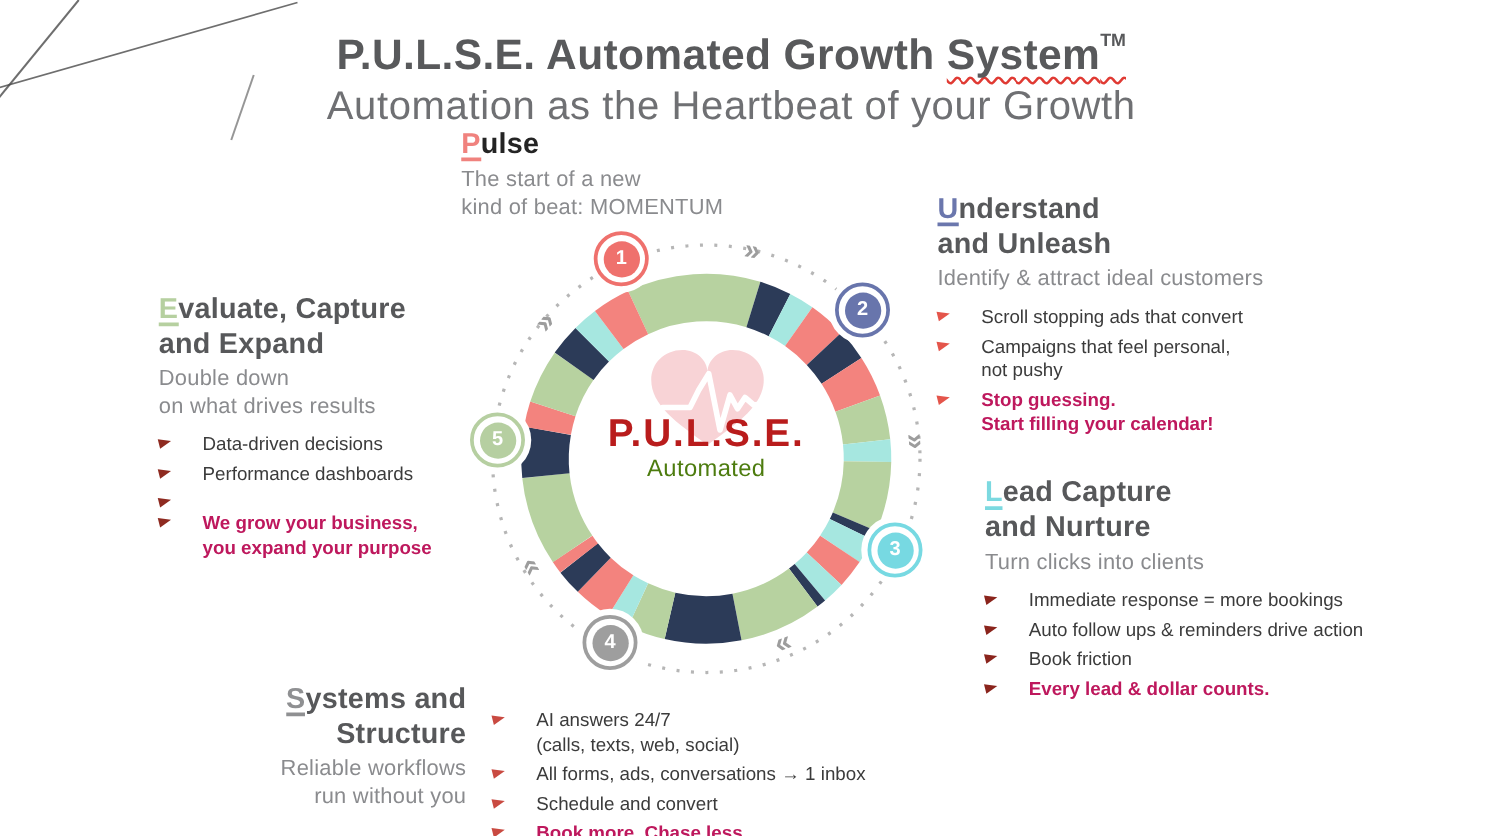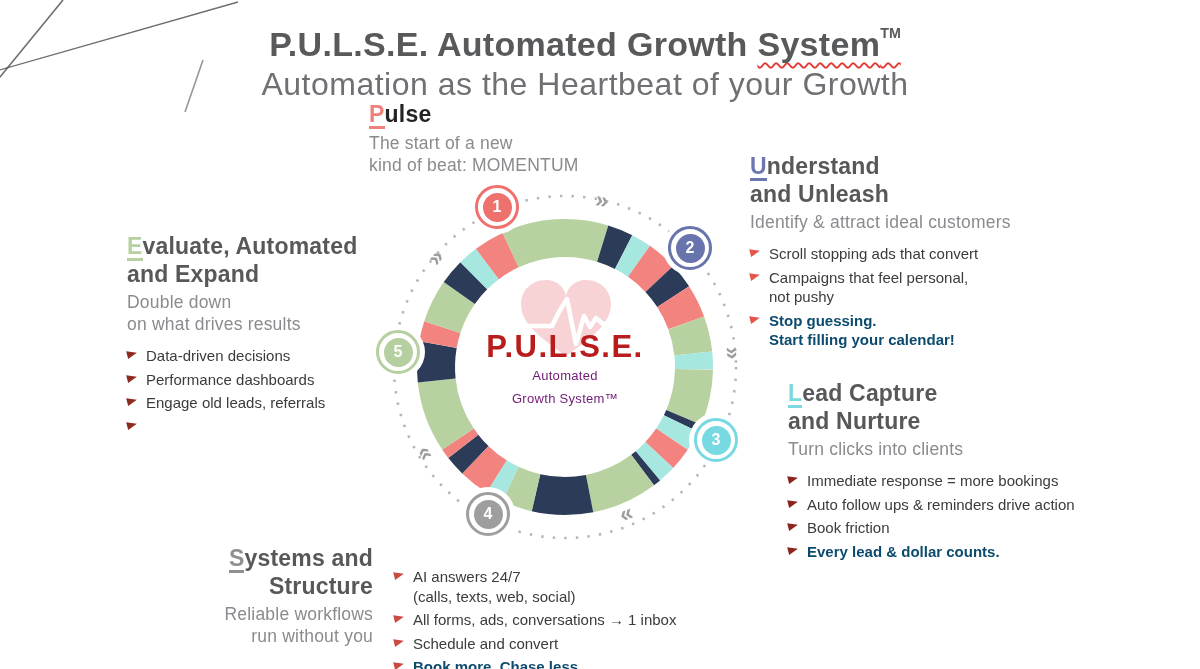--- a/index.html
+++ b/index.html
@@ -13,40 +13,40 @@
   .main-title{margin:0;font-size:34px;font-weight:700;color:#58595b;letter-spacing:.3px;line-height:42px;}
   .main-title .squig{text-decoration-line:underline;text-decoration-style:wavy;text-decoration-color:#e03a33;text-decoration-thickness:2px;text-underline-offset:6px;text-decoration-skip-ink:none;}
   .main-title sup{font-size:.42em;vertical-align:18px;letter-spacing:0;}
   .subtitle{font-size:32px;font-weight:400;color:#6f7073;letter-spacing:.5px;line-height:38px;}
   
   .sec{position:absolute;}
   .sec h2{margin:0;font-size:23px;font-weight:700;line-height:27px;color:#57585a;letter-spacing:.2px;}
   .sec .fl{display:inline-block;line-height:1.05;border-bottom:3px solid currentColor;}
   .sec .sub{margin:3px 0 0 0;font-size:17.5px;line-height:22px;color:#8a8b8e;white-space:pre-line;letter-spacing:.2px;}
   .bullets{list-style:none;margin:11px 0 0 0;padding:0;}
-  .bullets li{display:flex;gap:9px;margin:0 0 4px 0;}
+  .bullets li{display:flex;gap:25px;margin:0 0 4px 0;}
   .marker{flex:none;width:0;height:0;border-top:4.5px solid transparent;border-bottom:4.5px solid transparent;border-left:10px solid #c0392b;transform:rotate(-14deg);margin-top:4px;}
   .btext{font-size:15px;line-height:19.5px;color:#3b3b3b;white-space:pre-line;}
-  .btext.bold{font-weight:700;color:#0c4a6e;}
+  .btext.bold{font-weight:700;color:#be185d;}
   .sec-pulse{left:369px;top:101px;width:270px;}
   .sec-understand{left:750px;top:153px;width:370px;}
   .sec-lead{left:788px;top:380px;width:390px;}
   .sec-evaluate{left:127px;top:233px;width:280px;}
   .sec-systems-head{left:112px;top:545px;width:261px;text-align:right;}
   .sec-systems-bullets{left:394px;top:551px;width:340px;}
   
   .ring-svg{position:absolute;left:0;top:0;}
   .node{position:absolute;width:44px;height:44px;border-radius:50%;border:3px solid #999;background:#fff;box-shadow:0 0 0 5px #fff;display:flex;align-items:center;justify-content:center;box-sizing:border-box;}
   .node-disc{width:29px;height:29px;border-radius:50%;display:flex;align-items:center;justify-content:center;color:#fff;font-weight:700;font-size:16px;}
   .chev{position:absolute;font-size:23px;font-weight:700;color:#9d9d9d;letter-spacing:-2px;transform-origin:center;line-height:1;}
   
   .heart-svg{position:absolute;left:513px;top:276px;}
   .center-text{position:absolute;left:565px;top:330px;transform:translateX(-50%);text-align:center;white-space:nowrap;}
   .acronym{font-size:31px;font-weight:700;color:#b91c1c;letter-spacing:1.5px;line-height:34px;}
-  .center-sub{font-size:13px;font-weight:400;color:#701a75;line-height:23px;letter-spacing:.3px;}
+  .center-sub{font-size:19px;font-weight:400;color:#4d7c0f;line-height:23px;letter-spacing:.3px;}
   .deco{position:absolute;left:0;top:0;}
 </style>
 </head>
 <body>
 
 <div class="canvas">
 
   <svg class="deco" width="250" height="130">
     <line x1="63" y1="0" x2="-4" y2="82" stroke="#4a4a4a" stroke-width="1.6" opacity="0.8"></line>
     <line x1="-4" y1="71" x2="238" y2="2" stroke="#4a4a4a" stroke-width="1.4" opacity="0.8"></line>
@@ -91,21 +91,20 @@
     </svg>
 
   <svg class="heart-svg" width="106" height="84" viewBox="0 0 106 84">
     <path id="heart-path" d="M53 22 C53 12,44 4,33 4 C18 4,8 15,8 28 C8 48,28 62,53 80 C78 62,98 48,98 28 C98 15,88 4,73 4 C62 4,53 12,53 22 Z" fill="#f8d3d6"></path>
     <polyline id="ekg-line" points="17,50 39,50 46,36 54,23 63,68 71,40 77,51 83,42 90,48 104,46" fill="none" stroke="#ffffff" stroke-width="4.5" stroke-linecap="round" stroke-linejoin="round"></polyline>
   </svg>
 
   <div class="center-text">
     <div class="acronym">P.U.L.S.E.</div>
     <div class="center-sub">Automated</div>
-    <div class="center-sub">Growth System™</div>
   </div>
 
   <section class="sec sec-pulse">
     <h2 style="color: rgb(36, 36, 36);"><span class="fl" style="color: rgb(240, 130, 126); border-bottom-color: rgb(240, 130, 126);">P</span><span>ulse</span></h2>
     <p class="sub">The start of a new
 kind of beat: MOMENTUM</p>
   </section>
 
   <section class="sec sec-understand">
     <h2 style="color: rgb(87, 88, 90);"><span class="fl" style="color: rgb(107, 119, 173); border-bottom-color: rgb(107, 119, 173);">U</span><span>nderstand</span><div class="line2">and Unleash</div></h2>
@@ -172,38 +171,39 @@
           <span class="btext">Schedule and convert</span>
         </li>
         <li>
           <span class="marker" style="border-left-color: rgb(201, 74, 65);"></span>
           <span class="btext bold">Book more. Chase less.</span>
         </li>
       </ul>
   </section>
 
   <section class="sec sec-evaluate">
-    <h2 style="color: rgb(87, 88, 90);"><span class="fl" style="color: rgb(182, 208, 160); border-bottom-color: rgb(182, 208, 160);">E</span><span>valuate, Automated</span><div class="line2">and Expand</div></h2>
+    <h2 style="color: rgb(87, 88, 90);"><span class="fl" style="color: rgb(182, 208, 160); border-bottom-color: rgb(182, 208, 160);">E</span><span>valuate, Capture</span><div class="line2">and Expand</div></h2>
     <p class="sub">Double down
 on what drives results</p>
     <ul class="bullets">
         <li>
           <span class="marker" style="border-left-color: rgb(142, 42, 32);"></span>
           <span class="btext">Data-driven decisions</span>
         </li>
         <li>
           <span class="marker" style="border-left-color: rgb(142, 42, 32);"></span>
           <span class="btext">Performance dashboards</span>
         </li>
         <li>
           <span class="marker" style="border-left-color: rgb(142, 42, 32);"></span>
-          <span class="btext">Engage old leads, referrals</span>
-        </li>
-        <li>
-          <span class="marker" style="border-left-color: rgb(142, 42, 32);"></span>
+        </li>
+        <li>
+          <span class="marker" style="border-left-color: rgb(142, 42, 32);"></span>
+          <span class="btext bold">We grow your business,
+you expand your purpose</span>
         </li>
       </ul>
   </section>
 
 <span class="chev" style="left: 601px; top: 200px; transform: translate(-50%, -50%) rotate(10deg);">»</span>
     <span class="chev" style="left: 733px; top: 352px; transform: translate(-50%, -50%) rotate(85deg);">»</span>
     <span class="chev" style="left: 628px; top: 516px; transform: translate(-50%, -50%) rotate(160deg);">»</span>
     <span class="chev" style="left: 424px; top: 455px; transform: translate(-50%, -50%) rotate(240deg);">»</span>
     <span class="chev" style="left: 435px; top: 258px; transform: translate(-50%, -50%) rotate(310deg);">»</span>
     <div class="node" style="left: 475px; top: 185px; border-color: rgb(239, 113, 109);">

